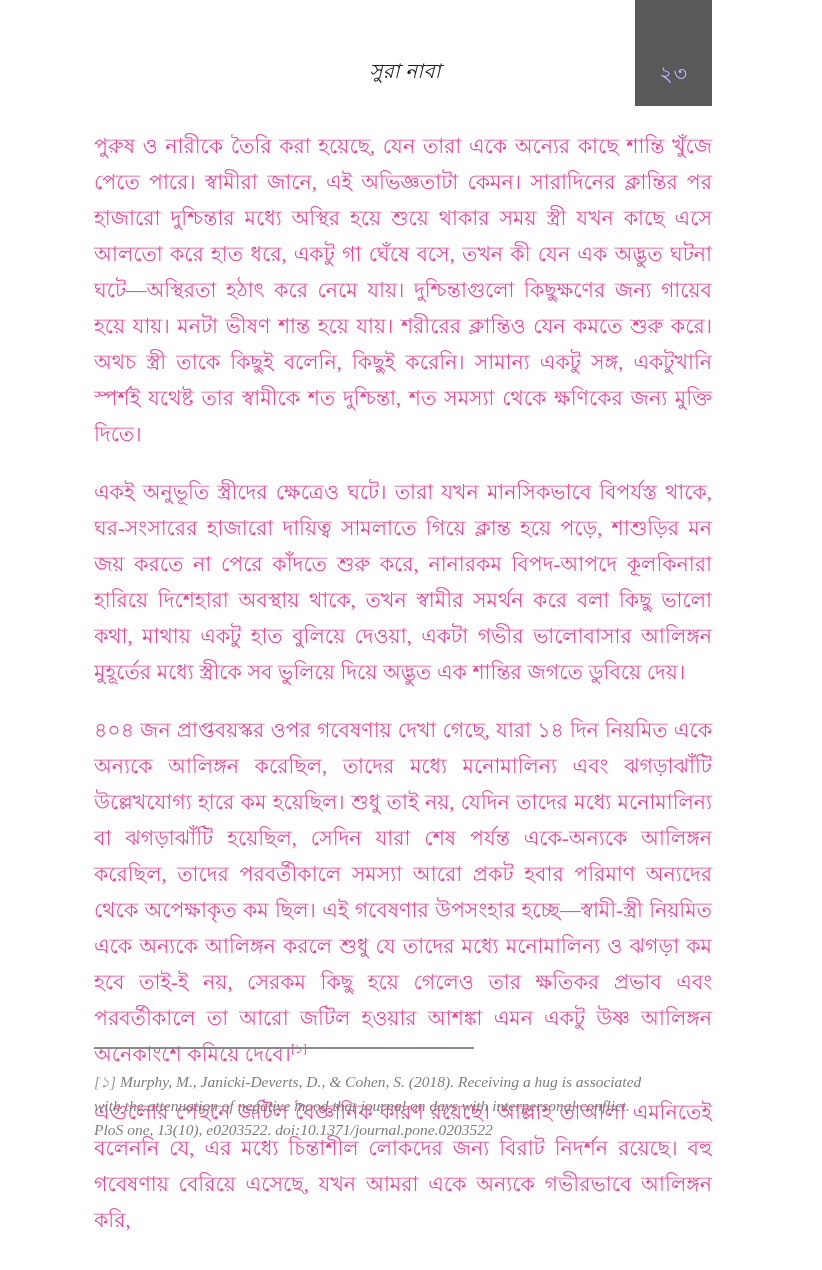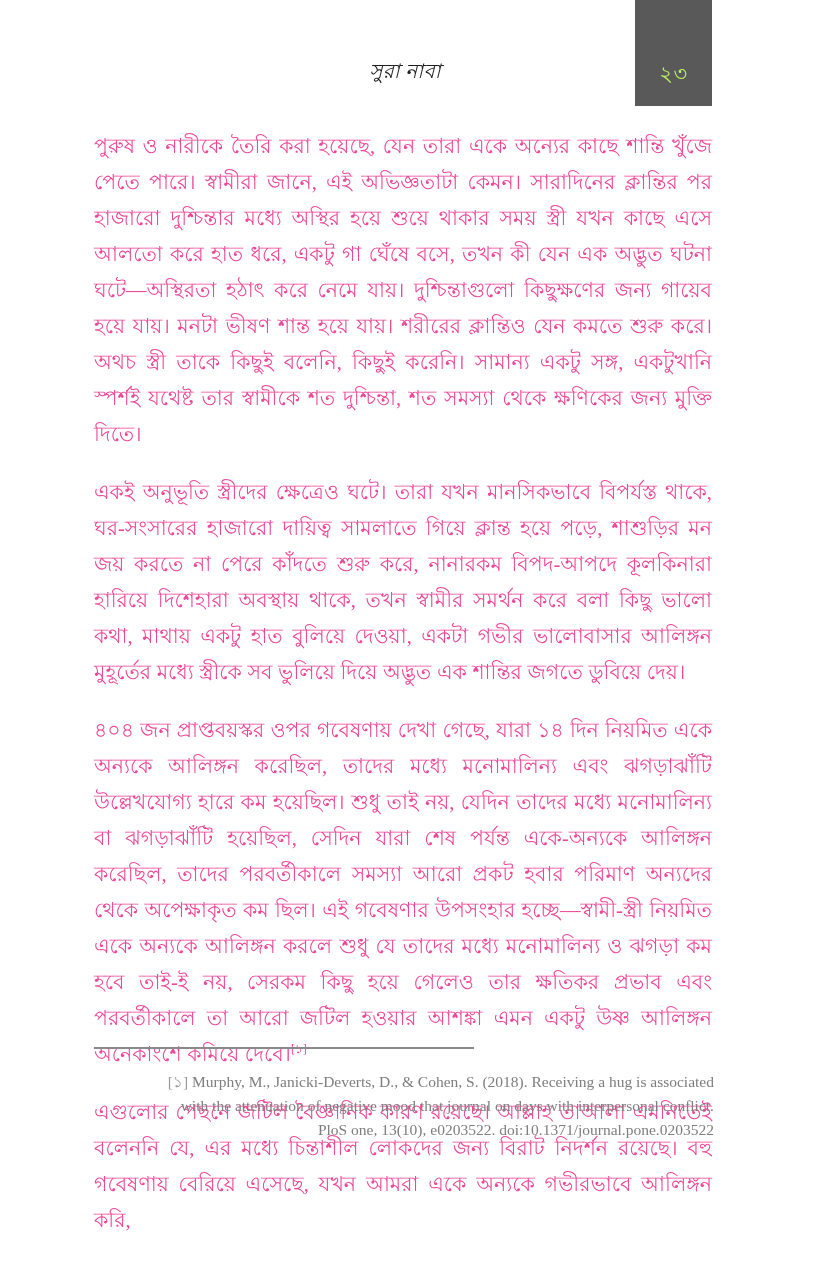--- a/index.html
+++ b/index.html
@@ -59,21 +59,21 @@
 
   .page-number {
     position: absolute;
     left: 0;
     right: 0;
     top: 62px;
     text-align: center;
     font-family: "Liberation Serif", serif;
     font-size: 21px;
     line-height: 24px;
-    color: #bef264;
+    color: #c4b5fd;
     letter-spacing: 0.5px;
   }
 
   
   .content {
     position: absolute;
     left: 94px;
     top: 128px;
     width: 618px;
   }
@@ -112,21 +112,22 @@
 
   .footnote {
     position: absolute;
     left: 94px;
     top: 1070px;
     width: 620px;
     font-family: "Liberation Serif", serif;
     font-size: 15.5px;
     line-height: 24px;
     color: #7f7d7d;
-    text-align: right;
+    text-align: left;
+    font-style: italic;
   }
 
   .footnote-marker {
     color: #9a9898;
   }
 
   .footnote-line {
     display: block;
     white-space: nowrap;
   }

